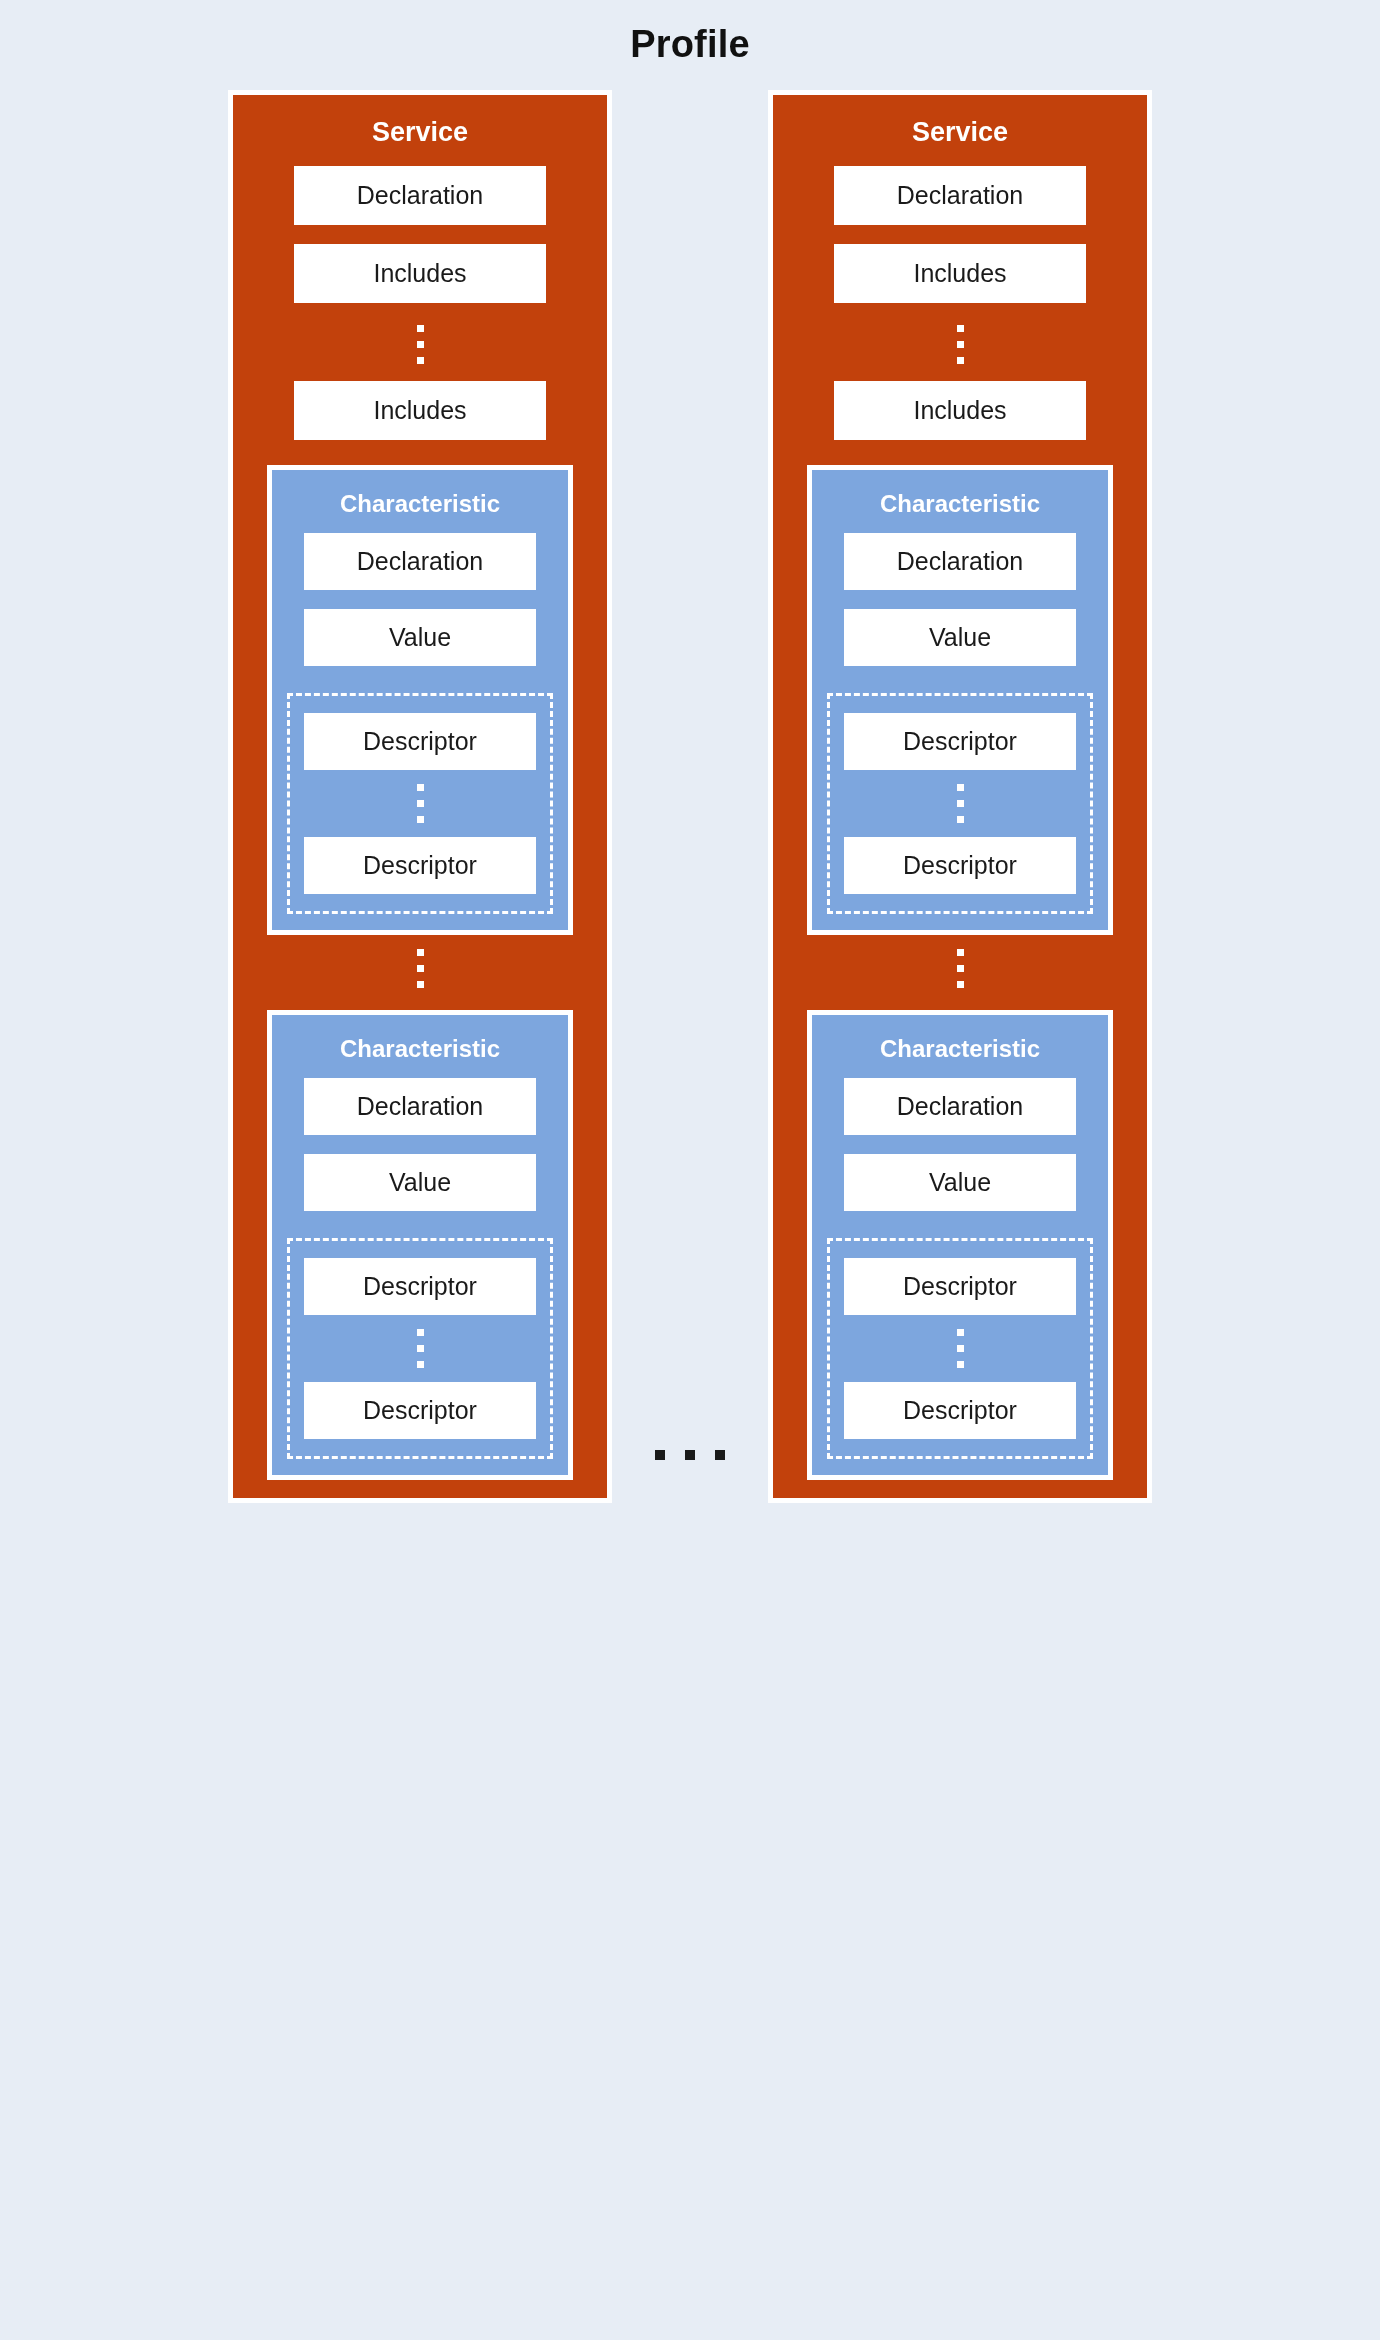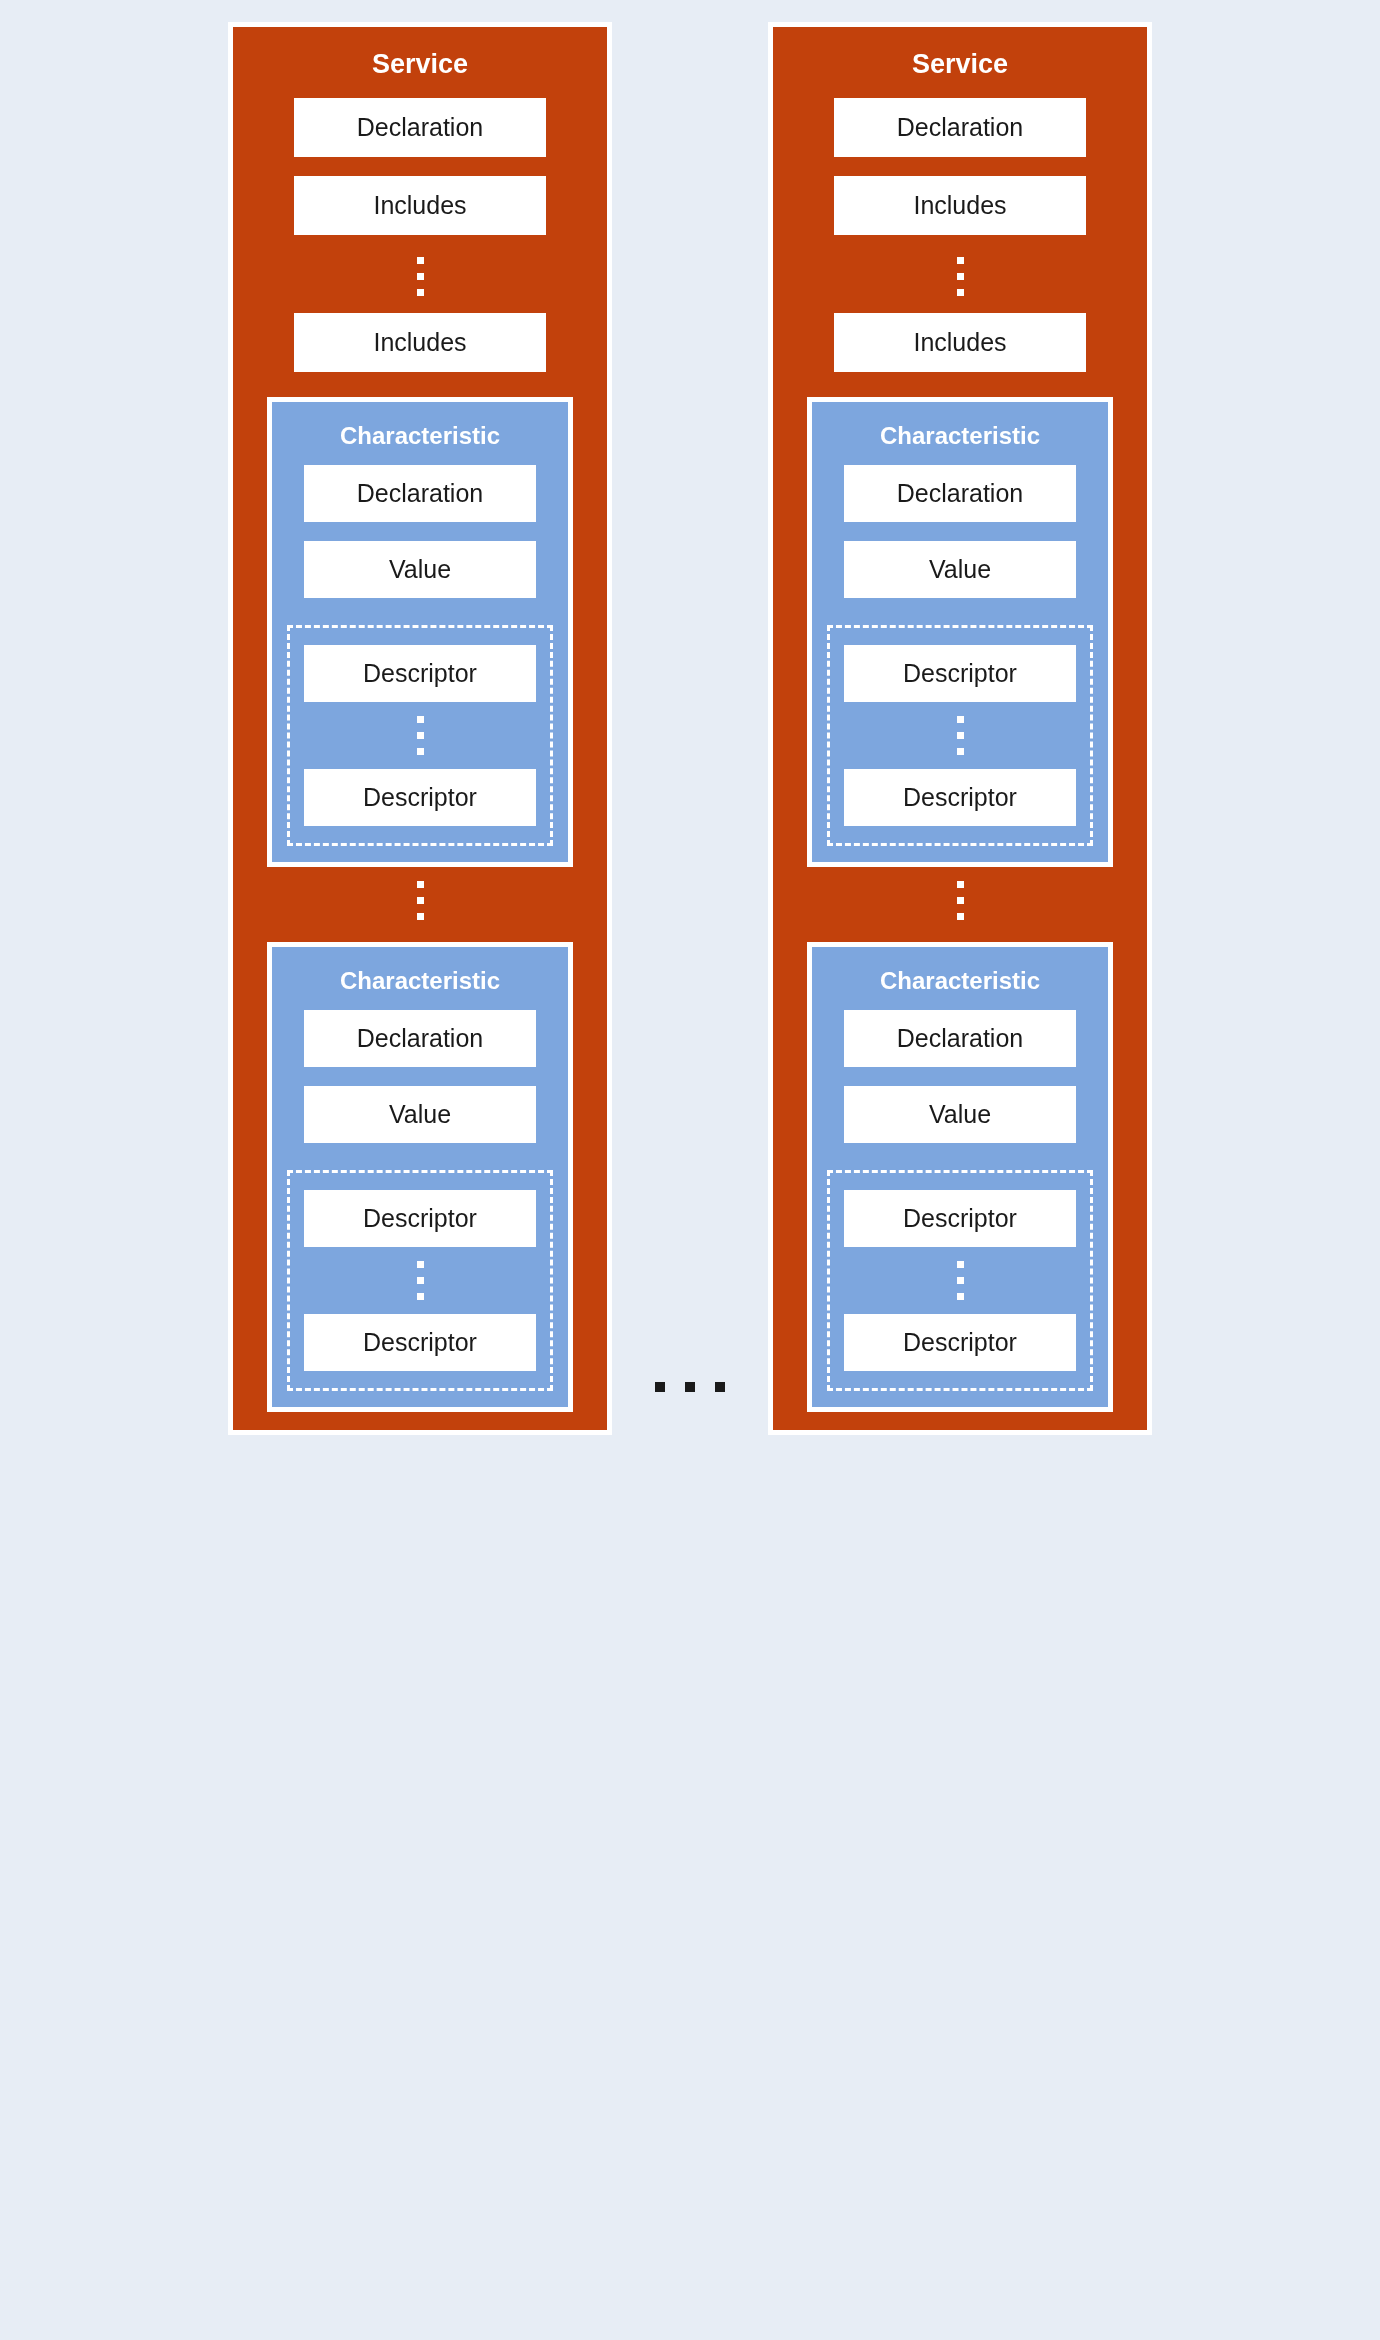--- a/index.html
+++ b/index.html
@@ -162,20 +162,21 @@
     width: 10px;
     height: 10px;
     background: #1a1a1a;
   }
 </style>
 </head>
 <body>
 
 <div class="page">
 
+  <div class="page-title">Profile</div>
 
   <div class="columns">
 
     <div class="service">
       <div class="service-title">Service</div>
 
       <div class="leaf service-leaf">Declaration</div>
       <div class="leaf service-leaf">Includes</div>
 
       <div class="vdots">

